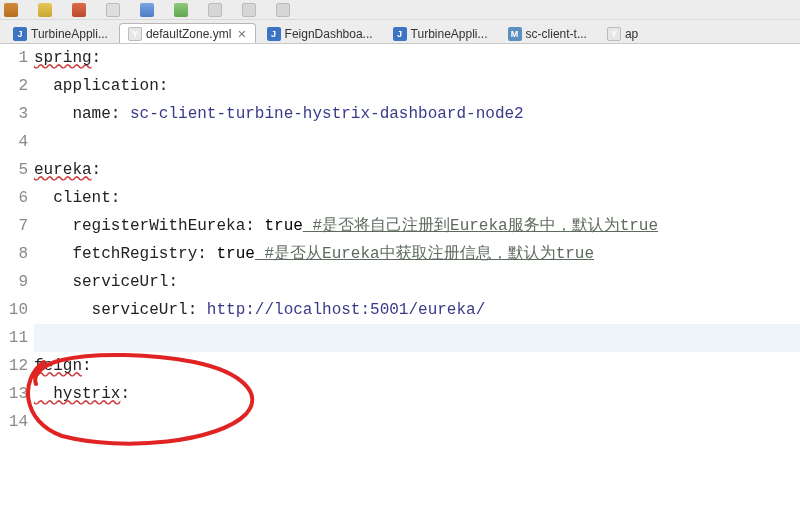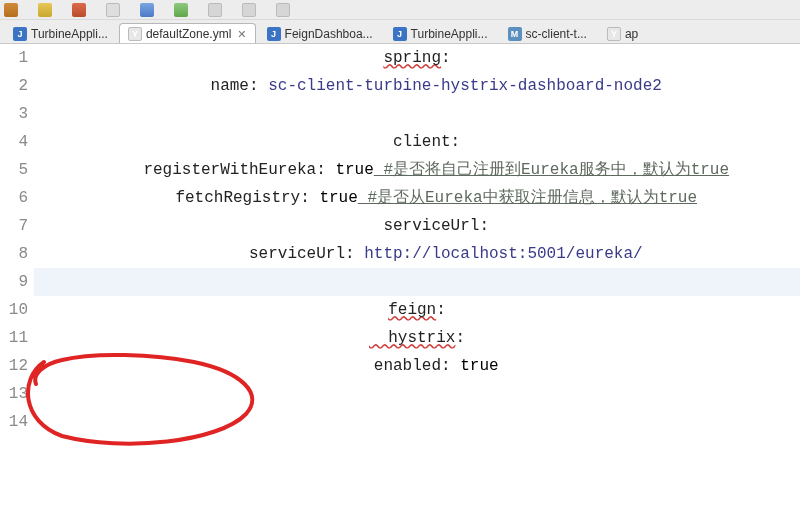--- a/index.html
+++ b/index.html
@@ -114,21 +114,20 @@
   .gutter div { height: 28px; }
   .code {
     position: relative;
     flex: 1;
     padding-left: 2px;
   }
   .code-line {
     height: 28px;
     white-space: pre;
     color: #222;
-    text-align: center;
   }
   .code-line.cursor-line {
     background: #eef4f9;
   }
   .tok-key { color: #222; }
   .tok-colon { color: #222; }
   .tok-str { color: #3a3a8a; }
   .tok-bool { color: #000000; }
   .tok-comment { color: #5f6a5f; text-decoration: underline; }
   .squiggle {
@@ -209,25 +208,26 @@
       <svg width="260" height="110" viewBox="0 0 260 110">
         <path d="M30 18
                  C 5 35, 8 78, 48 92
                  C 110 108, 205 98, 232 70
                  C 250 50, 228 28, 180 18
                  C 140 10, 80 8, 48 16
                  C 30 20, 18 30, 22 40" fill="none" stroke="#e02424" stroke-width="4" stroke-linecap="round" stroke-linejoin="round"></path>
       </svg>
     </div>
   <div class="code-line"><span class="tok-key squiggle">spring</span><span class="tok-colon">:</span></div>
+      <div class="code-line"><span class="tok-key">  application</span><span class="tok-colon">:</span></div>
       <div class="code-line"><span class="tok-key">    name</span><span class="tok-colon">: </span><span class="tok-str">sc-client-turbine-hystrix-dashboard-node2</span></div>
       <div class="code-line"></div>
+      <div class="code-line"><span class="tok-key squiggle">eureka</span><span class="tok-colon">:</span></div>
       <div class="code-line"><span class="tok-key">  client</span><span class="tok-colon">:</span></div>
       <div class="code-line"><span class="tok-key">    registerWithEureka</span><span class="tok-colon">: </span><span class="tok-bool">true</span><span class="tok-comment"> #是否将自己注册到Eureka服务中，默认为true</span></div>
       <div class="code-line"><span class="tok-key">    fetchRegistry</span><span class="tok-colon">: </span><span class="tok-bool">true</span><span class="tok-comment"> #是否从Eureka中获取注册信息，默认为true</span></div>
       <div class="code-line"><span class="tok-key">    serviceUrl</span><span class="tok-colon">:</span></div>
       <div class="code-line"><span class="tok-key">      serviceUrl</span><span class="tok-colon">: </span><span class="tok-str">http://localhost:5001/eureka/</span></div>
       <div class="code-line cursor-line"></div>
       <div class="code-line"><span class="tok-key squiggle">feign</span><span class="tok-colon">:</span></div>
       <div class="code-line"><span class="tok-key squiggle">  hystrix</span><span class="tok-colon">:</span></div>
-      <div class="code-line"><span class="tok-key">    enabled</span><span class="tok-colon">: </span><span class="tok-bool">true</span></div>
     </div>
 </div>
 
 </body></html>

